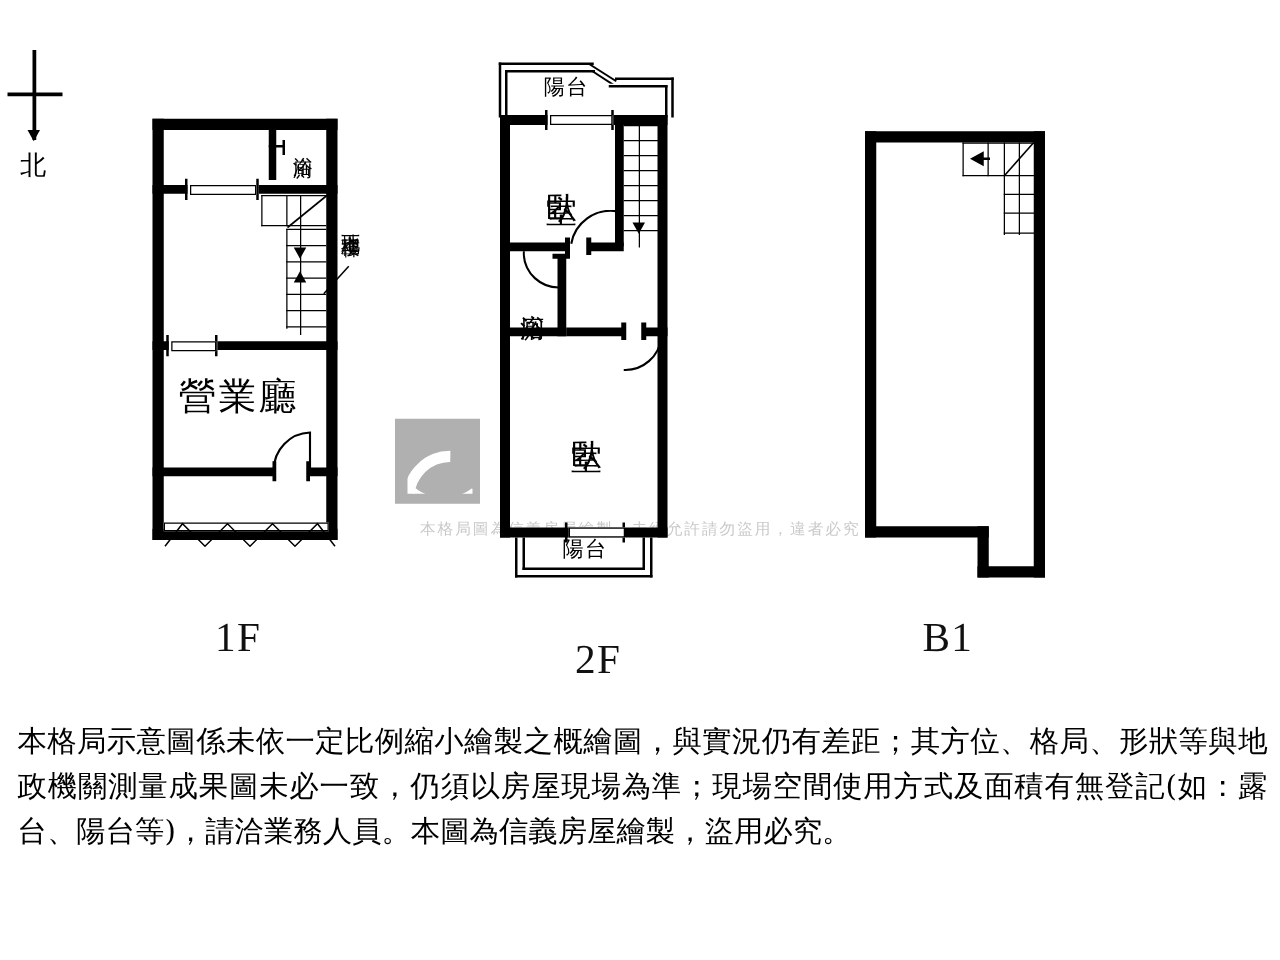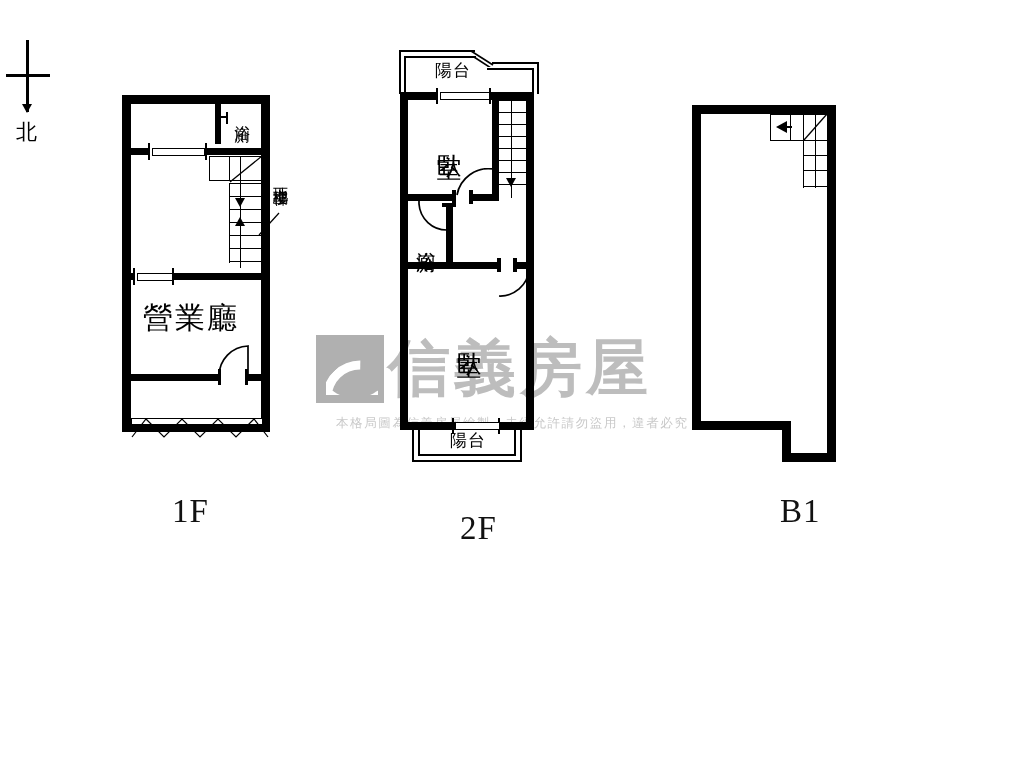--- a/index.html
+++ b/index.html
@@ -109,21 +109,20 @@
     <div class="cmp-h" style="left:6px;top:74px;width:44px;"></div>
     <div class="arrow-d" style="left:22px;top:104px;"></div>
     <div class="cmp-txt" style="left:16px;top:118px;">北</div>
   </div>
 
   <div class="wm-wrap">
     <div class="wm-logo">
       <div class="lgA"></div>
         <div class="lgB"></div>
     </div>
-    <div class="wm-text">信義房屋</div>
     <div class="wm-sub">本格局圖為信義房屋繪製，未經允許請勿盜用，違者必究</div>
   </div>
 
   <div>
 
     <div class="wall" style="left:122px;top:95px;width:148px;height:9px;"></div>
     <div class="wall" style="left:122px;top:95px;width:9px;height:337px;"></div>
     <div class="wall" style="left:261px;top:95px;width:9px;height:337px;"></div>
     <div class="wall" style="left:122px;top:423px;width:148px;height:9px;"></div>
 
@@ -320,17 +319,18 @@
 
       <div class="thin" style="left:803px;top:155px;width:25px;height:1.3px;"></div>
       <div class="thin" style="left:803px;top:170px;width:25px;height:1.3px;"></div>
       <div class="thin" style="left:803px;top:186px;width:25px;height:1.3px;"></div>
       <div class="thin" style="left:815px;top:114px;width:1.3px;height:74px;"></div>
 
       <div class="arrow-l" style="left:776px;top:121px;"></div>
       <div class="thin" style="left:786px;top:126px;width:6px;height:2px;"></div>
     </div>
 
-    <div class="floorlabel" style="left:780px;top:493px;">B1</div>
-  </div>
-
+    <div class="floorlabel" style="left:738px;top:493px;">B1</div>
+  </div>
+
+  <div class="disc">本格局示意圖係未依一定比例縮小繪製之概繪圖，與實況仍有差距；其方位、格局、形狀等與地政機關測量成果圖未必一致，仍須以房屋現場為準；現場空間使用方式及面積有無登記(如：露台、陽台等)，請洽業務人員。本圖為信義房屋繪製，盜用必究。</div>
 
 </div>
 
 </body></html>

